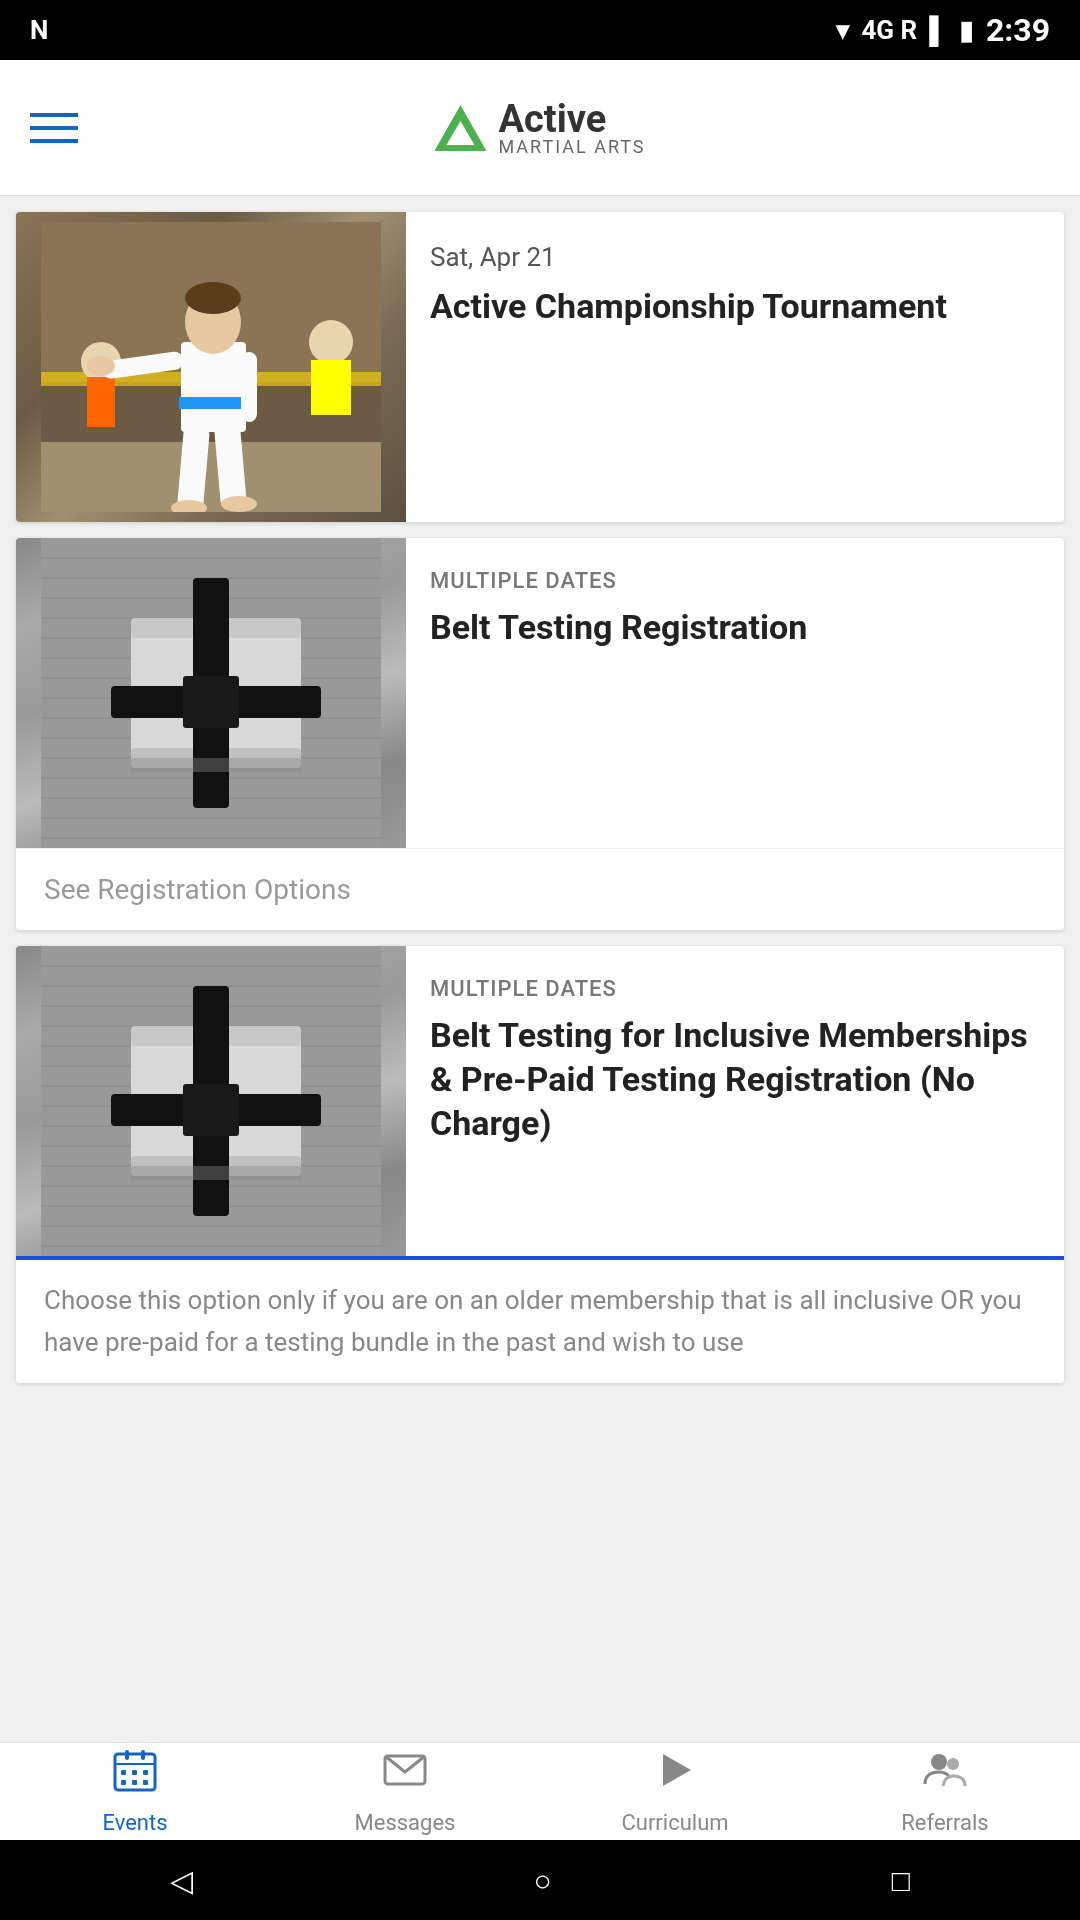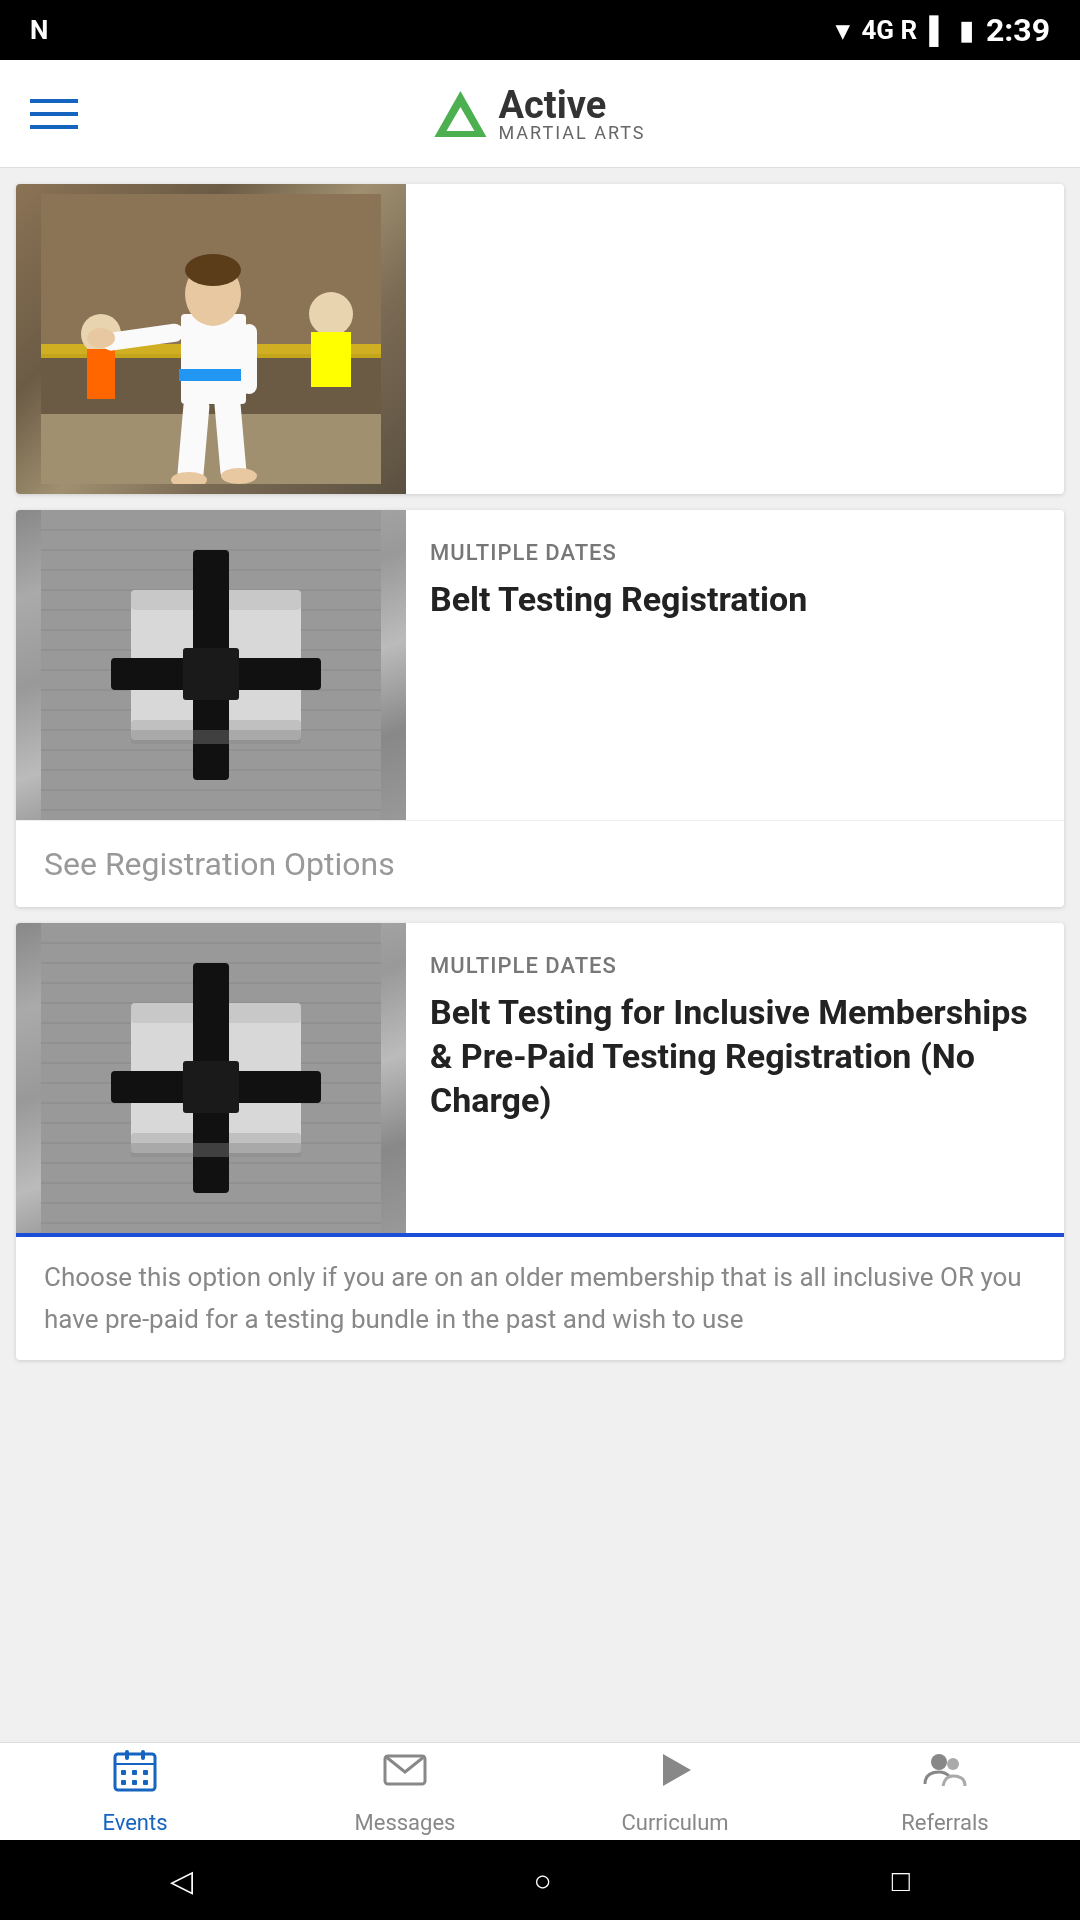--- a/index.html
+++ b/index.html
@@ -34,21 +34,21 @@
       display: flex;
       align-items: center;
       gap: 12px;
       font-size: 26px;
     }
     .status-time { font-size: 32px; font-weight: bold; }
 
     
     .app-header {
       background: #fff;
-      height: 108px;
+      height: 136px;
       display: flex;
       align-items: center;
       padding: 0 30px;
       border-bottom: 1px solid #ddd;
       position: relative;
     }
     .hamburger {
       display: flex;
       flex-direction: column;
       gap: 9px;
@@ -179,21 +179,21 @@
 
     .card-bottom {
       border-top: 1px solid #eee;
       padding: 24px 28px;
     }
     .card-price {
       font-size: 30px;
       color: #555;
     }
     .card-options {
-      font-size: 32px;
+      font-size: 28px;
       color: #999;
     }
 
     .card-description {
       padding: 20px 28px;
       border-top: 4px solid #1d4ed8;
       font-size: 26px;
       color: #888;
       line-height: 1.6;
     }
@@ -305,20 +305,24 @@
 
             <rect x="143" y="205" width="26" height="80" fill="#FAFAFA" rx="6" transform="rotate(5, 143, 205)"></rect>
             <rect x="173" y="205" width="26" height="80" fill="#FAFAFA" rx="6" transform="rotate(-5, 173, 205)"></rect>
 
             <ellipse cx="148" cy="286" rx="18" ry="8" fill="#E8C8A0"></ellipse>
             <ellipse cx="198" cy="282" rx="18" ry="8" fill="#E8C8A0"></ellipse>
 
             <ellipse cx="60" cy="144" rx="14" ry="10" fill="#E8C8A0"></ellipse>
           </svg>
         </div>
+      </div>
+      <div class="card-info">
+        <span class="card-date">Sat, Apr 21</span>
+        <span class="card-title">Active Championship Tournament</span>
       </div>
     </div>
   </div>
 
   <div class="event-card">
     <div class="card-top">
       <div class="card-image">
         <div class="belt-bg">
           <svg width="340" height="310" viewBox="0 0 340 310">
 

